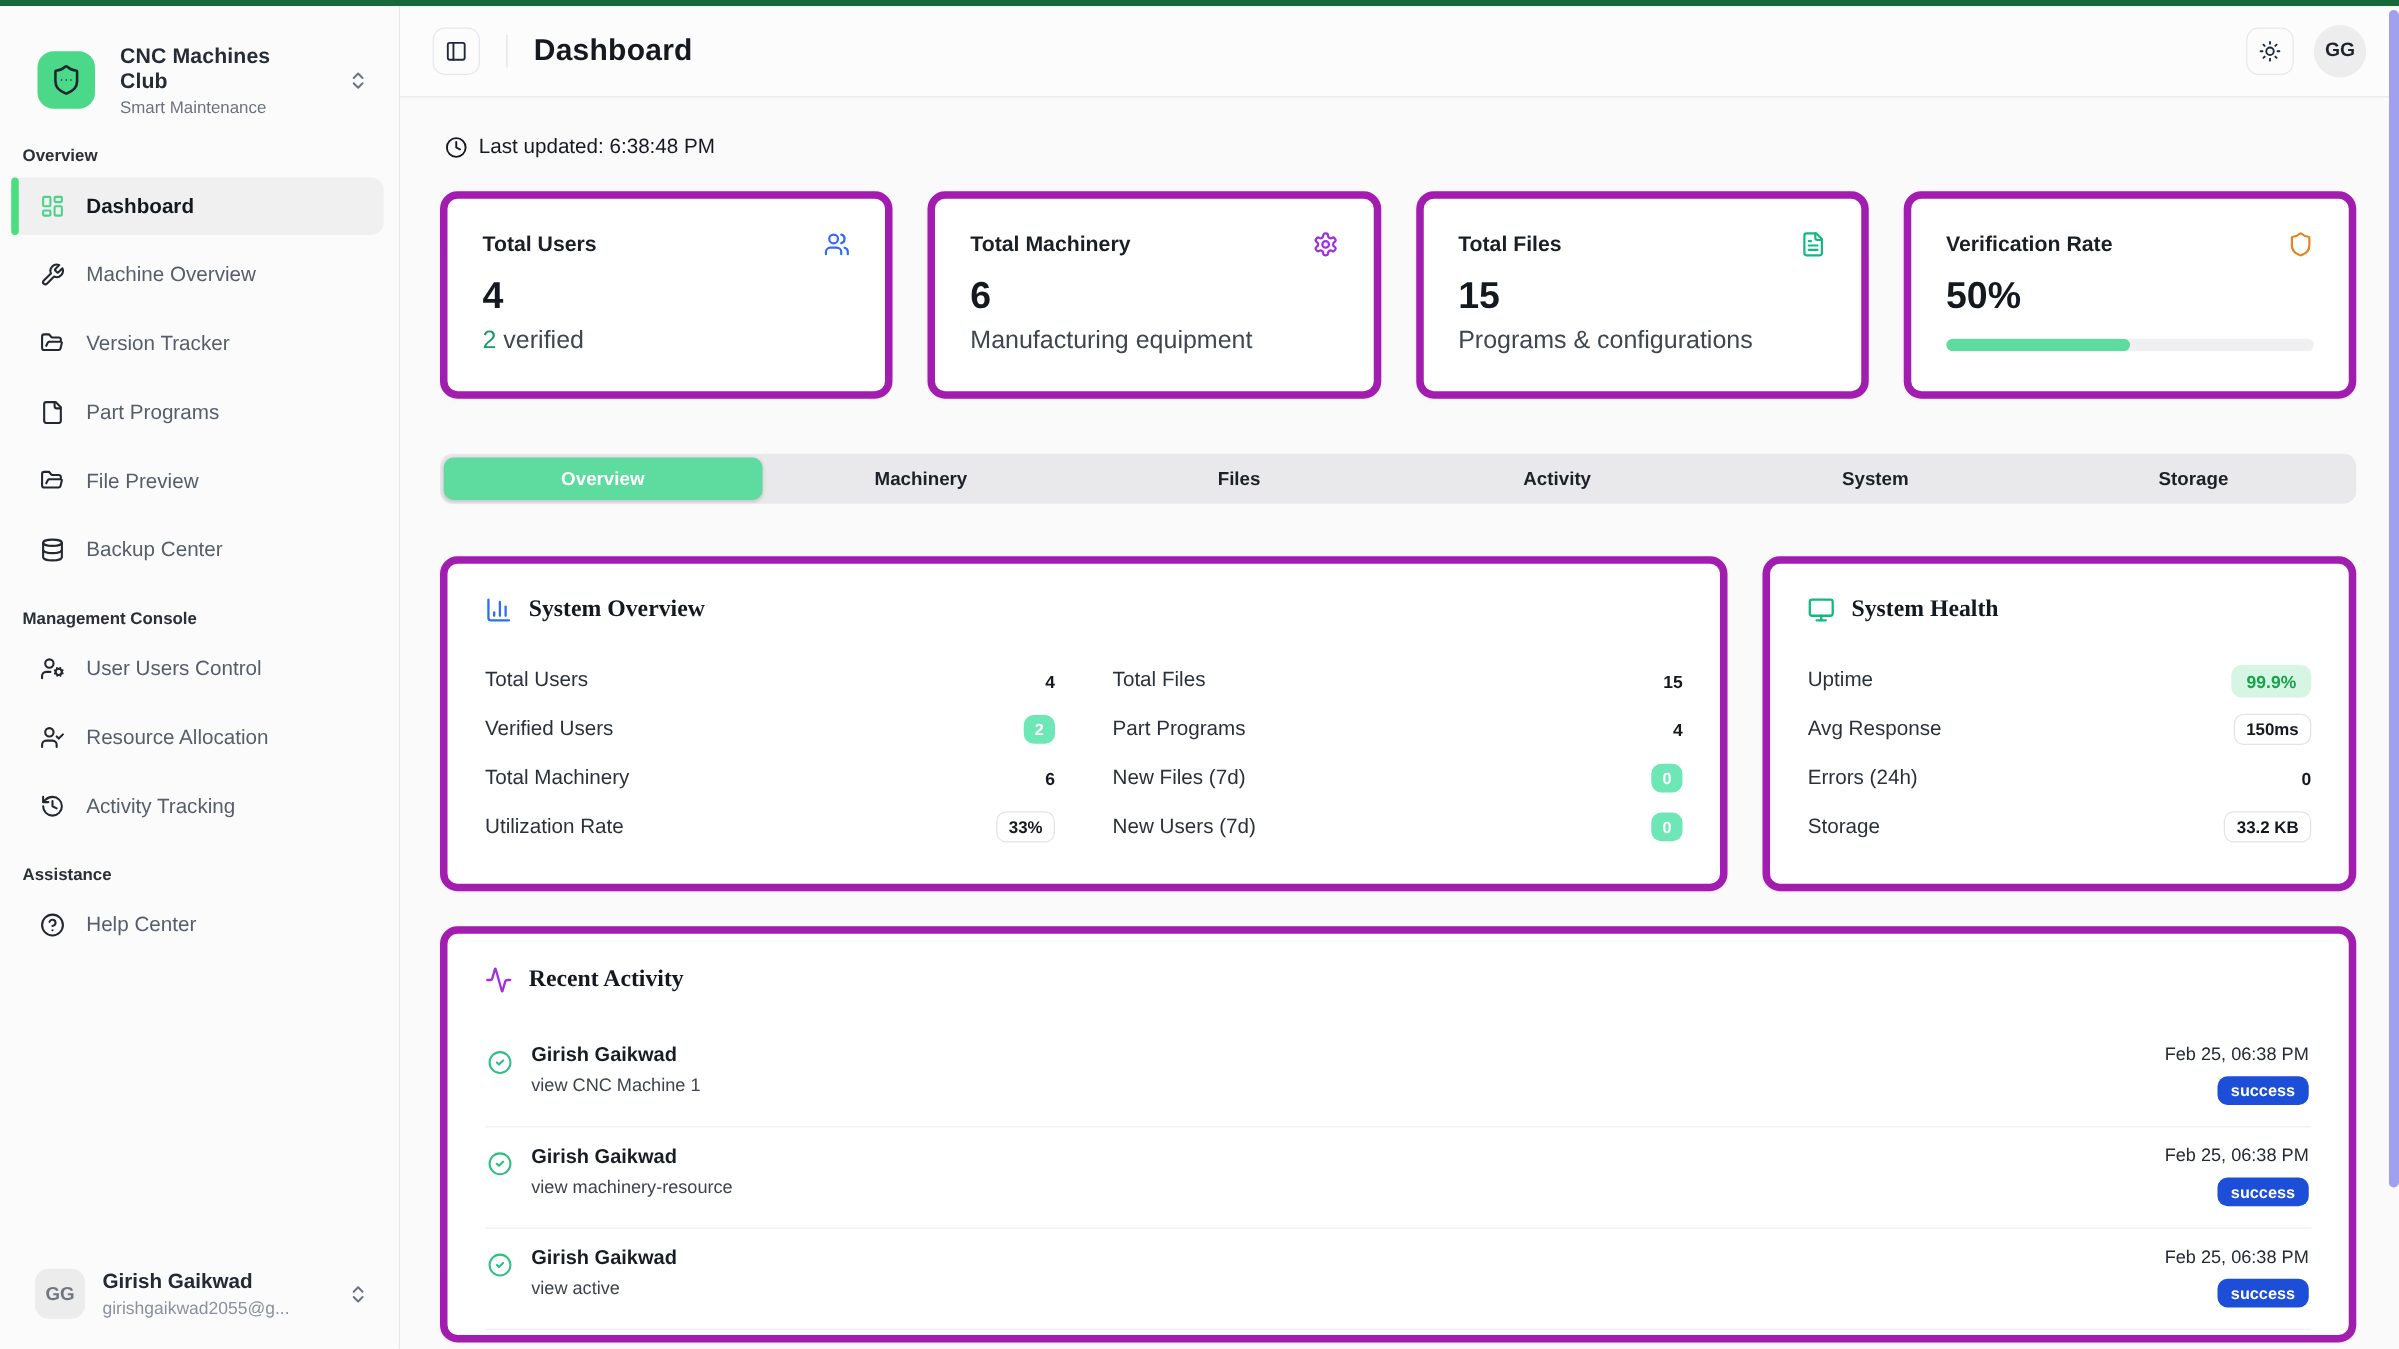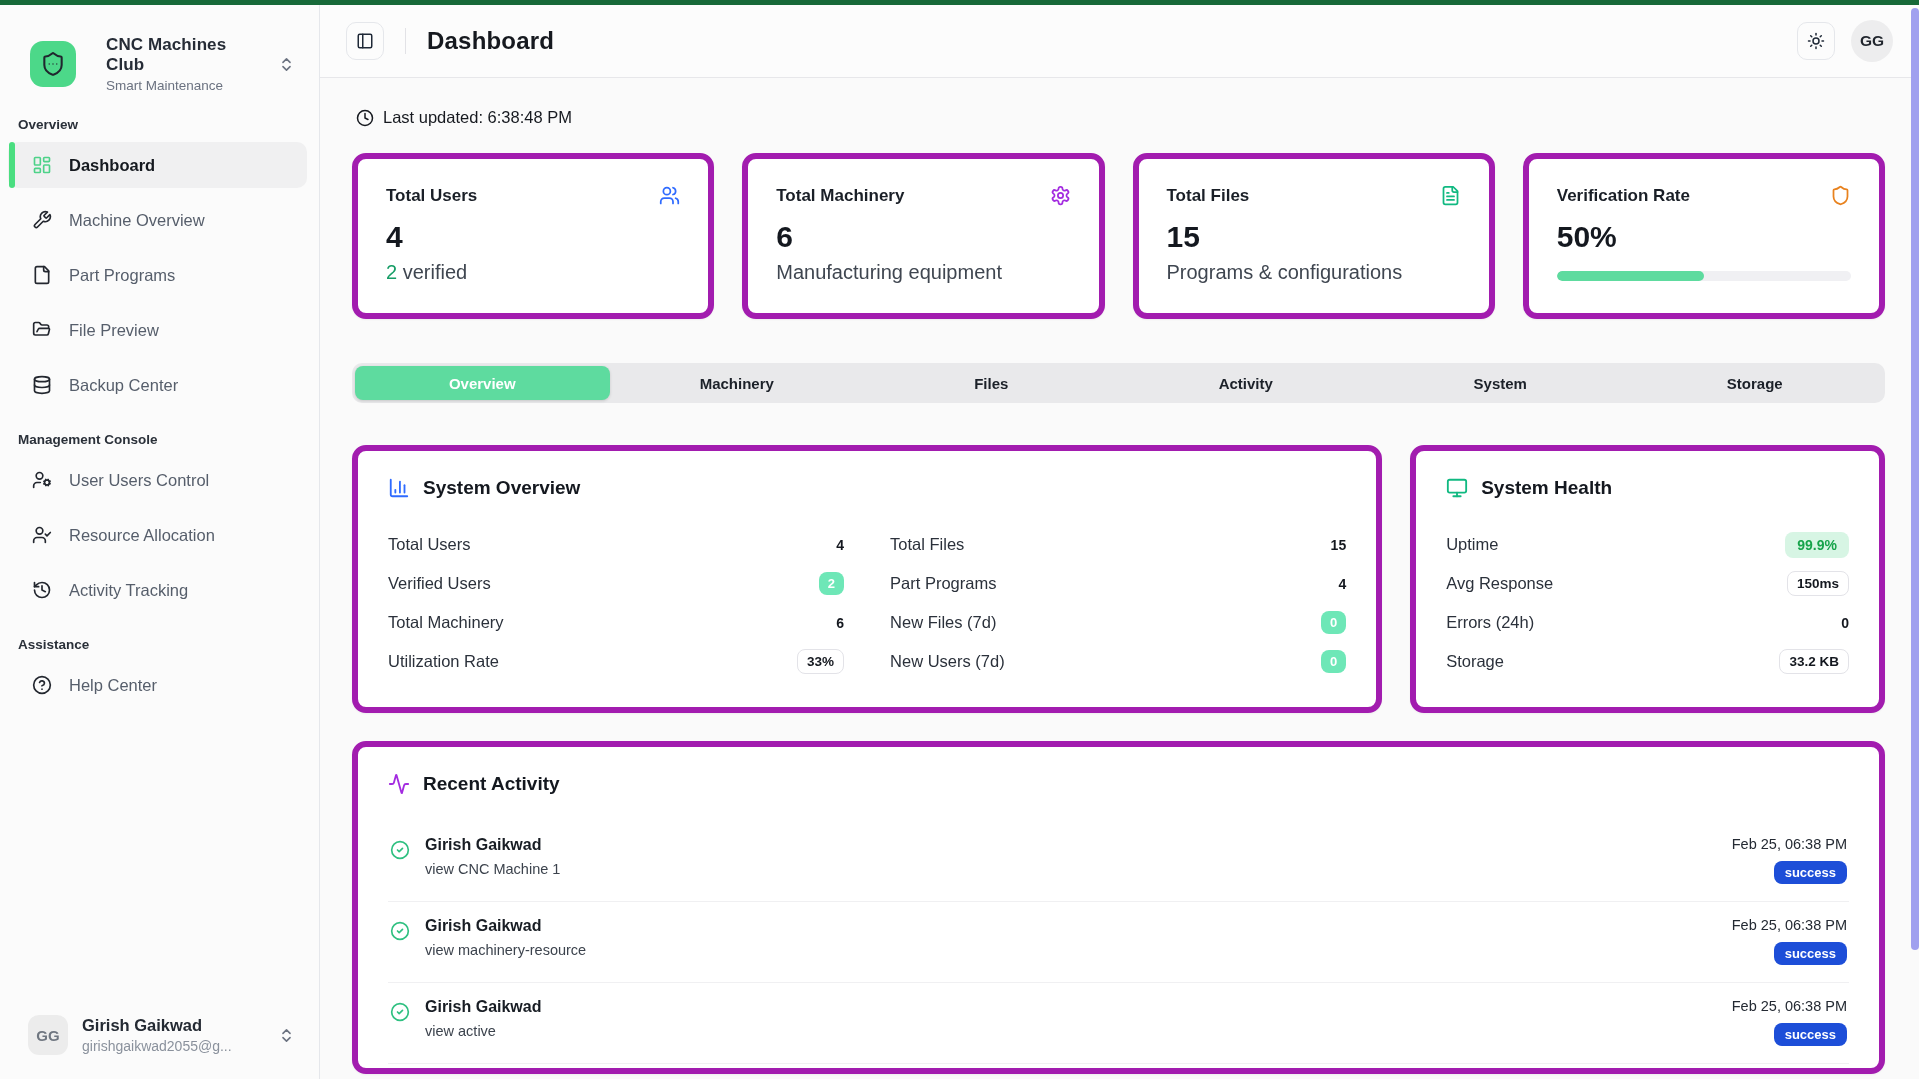--- a/index.html
+++ b/index.html
@@ -8,21 +8,21 @@
   svg { display: block; }
 
   .topbar { position: fixed; top: 0; left: 0; width: 1919px; height: 5px; background: #176939; z-index: 50; }
   .scroll-thumb { position: fixed; top: 8px; right: 0; width: 8px; height: 942px; border-radius: 5px; background: #a0a0ef; z-index: 60; }
 
   .app { display: flex; width: 1919px; height: 1079px; padding-top: 5px; }
 
   
   .sidebar { width: 320px; flex: none; background: #fbfbfb; border-right: 1px solid #e5e7eb;
     display: flex; flex-direction: column; padding: 30px 0 24px; }
-  .brand { display: flex; align-items: center; gap: 30px; padding: 0 24px 0 30px; }
+  .brand { display: flex; align-items: center; gap: 20px; padding: 0 24px 0 30px; }
   .brand-logo { width: 46px; height: 46px; border-radius: 13px; background: #4cd889; color: #20262e;
     display: flex; align-items: center; justify-content: center; flex: none; }
   .brand-logo svg { width: 26px; height: 26px; }
   .brand-name { font-size: 17px; font-weight: 700; color: #262c36; letter-spacing: .1px; }
   .brand-sub { font-size: 13.5px; color: #6b7280; margin-top: 3px; }
   .chev-updown { margin-left: auto; color: #6b7280; width: 17px; height: 17px; cursor: pointer; flex: none; }
 
   .nav { flex: 1; margin-top: 24px; padding: 0 12px 0 8px; overflow: hidden; }
   .nav-section-label { font-size: 13.5px; font-weight: 700; color: #2a3039; margin: 24px 0 10px 10px; }
   .nav-section-label.first { margin-top: 0; }
@@ -73,21 +73,21 @@
   .progress-fill { height: 100%; border-radius: 6px; background: #5edb9f; }
 
   .tabs { margin-top: 44px; height: 40px; background: #e9e9eb; border-radius: 10px; padding: 3px;
     display: grid; grid-template-columns: repeat(6, 1fr); }
   .tab { display: flex; align-items: center; justify-content: center; border-radius: 8px;
     font-size: 15px; font-weight: 600; color: #1c2129; cursor: pointer; }
   .tab.active { background: #5edb9f; color: #fff; box-shadow: 0 1px 3px rgba(0,0,0,.15); }
 
   .panel-row { display: grid; grid-template-columns: 67.2% 1fr; gap: 28px; margin-top: 42px; }
   .panel { padding: 26px 30px; }
-  .panel-head { display: flex; align-items: center; gap: 13px; margin-bottom: 26px; }
+  .panel-head { display: flex; align-items: center; gap: 13px; margin-bottom: 26px; font-family: Liberation Serif, serif; }
   .panel-icon { width: 22px; height: 22px; flex: none; }
   .panel-title { font-size: 19px; font-weight: 700; color: #14181f; }
 
   .kv-grid { display: grid; grid-template-columns: 1fr 1fr; column-gap: 46px; }
   .kv-row { display: flex; justify-content: space-between; align-items: center; height: 39px; }
   .kv-label { font-size: 16.5px; color: #2b313b; }
   .val-plain { font-size: 14px; font-weight: 700; color: #14181f; }
   .badge { display: inline-block; border-radius: 8px; padding: 4px 9px; font-size: 13px; font-weight: 700; }
   .badge-green { background: #6ee7b7; color: #ffffff; }
   .badge-outline { background: #fff; border: 1px solid #e3e3e8; color: #14181f; font-size: 13.5px; }
@@ -144,20 +144,26 @@
         <span class="nav-label">Dashboard</span>
       </div>
 
       <div class="nav-item">
         <svg class="nav-icon" viewBox="0 0 24 24" fill="none" stroke="currentColor" stroke-width="2" stroke-linecap="round" stroke-linejoin="round">
           <path d="M14.7 6.3a1 1 0 0 0 0 1.4l1.6 1.6a1 1 0 0 0 1.4 0l3.77-3.77a6 6 0 0 1-7.94 7.94l-6.91 6.91a2.12 2.12 0 0 1-3-3l6.91-6.91a6 6 0 0 1 7.94-7.94l-3.76 3.76z"></path>
         </svg>
         <span class="nav-label">Machine Overview</span>
       </div>
 
+      <div class="nav-item">
+        <svg class="nav-icon" viewBox="0 0 24 24" fill="none" stroke="currentColor" stroke-width="2" stroke-linecap="round" stroke-linejoin="round">
+          <path d="m6 14 1.45-2.9A2 2 0 0 1 9.24 10H20a1 1 0 0 1 .97 1.24l-1.3 5.23A2 2 0 0 1 17.73 18H4a2 2 0 0 1-2-2V5a2 2 0 0 1 2-2h3.93a2 2 0 0 1 1.66.9l.82 1.2a2 2 0 0 0 1.66.9H18a2 2 0 0 1 2 2v2"></path>
+        </svg>
+        <span class="nav-label">Version Tracker</span>
+      </div>
 
       <div class="nav-item">
         <svg class="nav-icon" viewBox="0 0 24 24" fill="none" stroke="currentColor" stroke-width="2" stroke-linecap="round" stroke-linejoin="round">
           <path d="M15 2H6a2 2 0 0 0-2 2v16a2 2 0 0 0 2 2h12a2 2 0 0 0 2-2V7Z"></path>
             <path d="M14 2v4a2 2 0 0 0 2 2h4"></path>
         </svg>
         <span class="nav-label">Part Programs</span>
       </div>
 
       <div class="nav-item">

